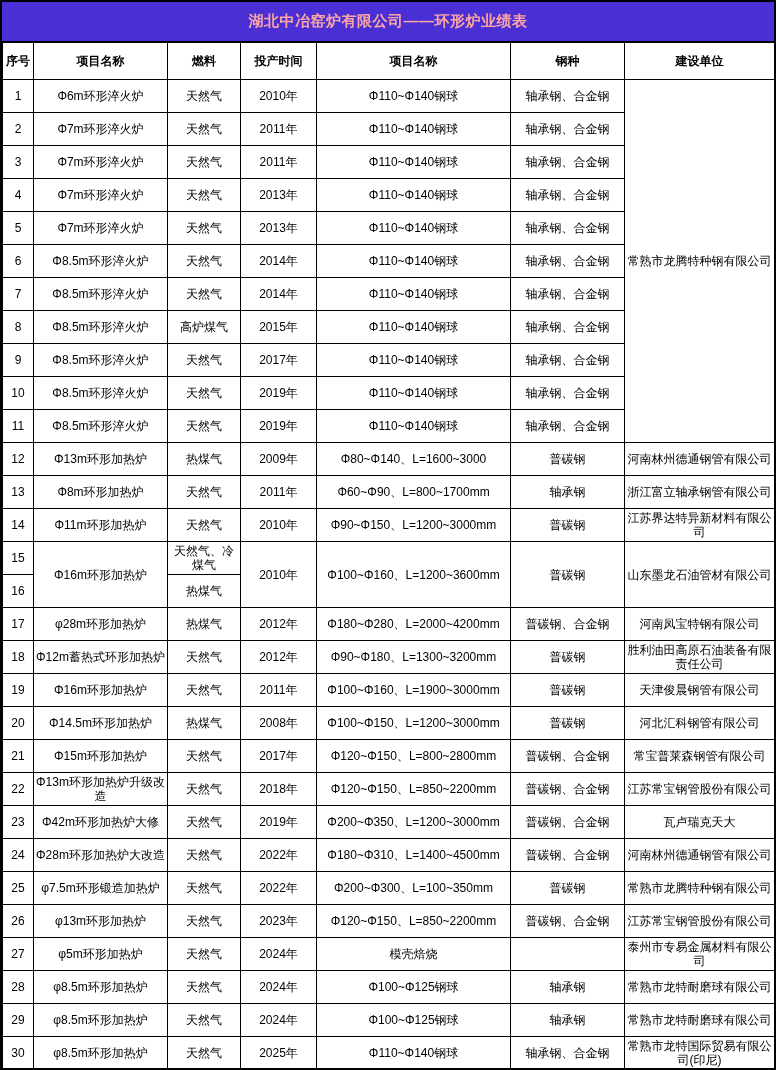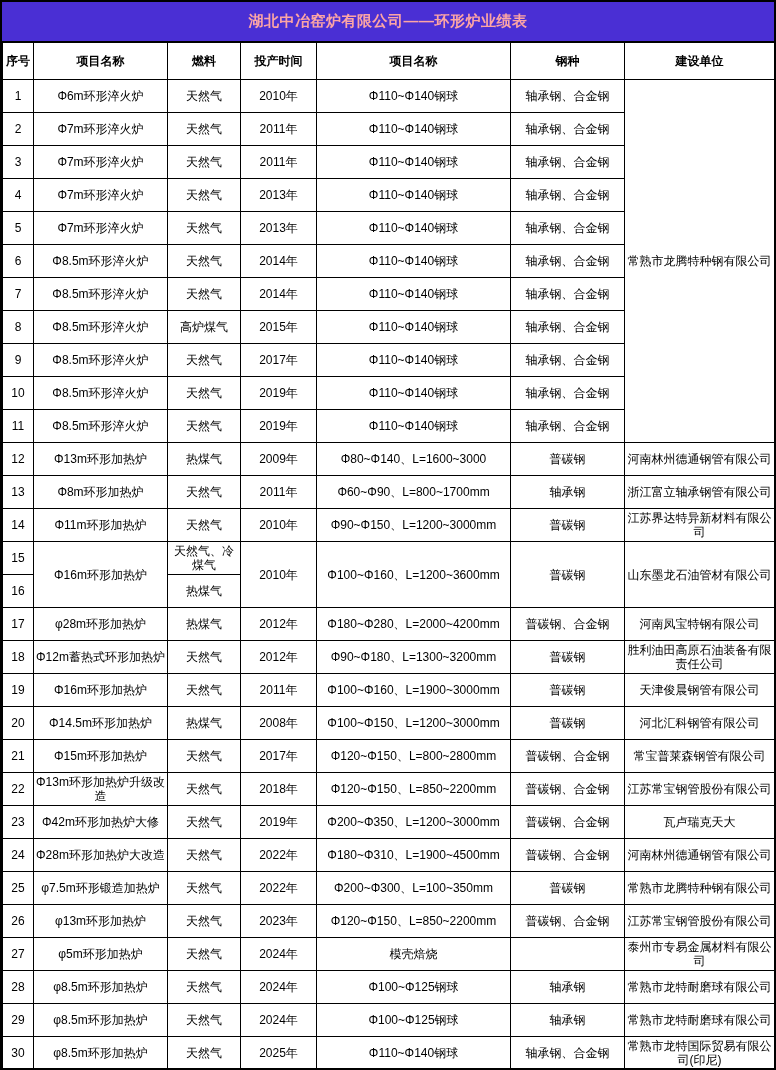--- a/index.html
+++ b/index.html
@@ -266,21 +266,21 @@
         <td>2019年</td>
         <td>Φ200~Φ350、L=1200~3000mm</td>
         <td>普碳钢、合金钢</td>
         <td class="al">瓦卢瑞克天大</td>
       </tr>
       <tr>
         <td>24</td>
         <td class="al">Φ28m环形加热炉大改造</td>
         <td>天然气</td>
         <td>2022年</td>
-        <td>Φ180~Φ310、L=1900~4500mm</td>
+        <td>Φ180~Φ310、L=1400~4500mm</td>
         <td>普碳钢、合金钢</td>
         <td class="al">河南林州德通钢管有限公司</td>
       </tr>
       <tr>
         <td>25</td>
         <td class="al">φ7.5m环形锻造加热炉</td>
         <td>天然气</td>
         <td>2022年</td>
         <td>Φ200~Φ300、L=100~350mm</td>
         <td>普碳钢</td>

